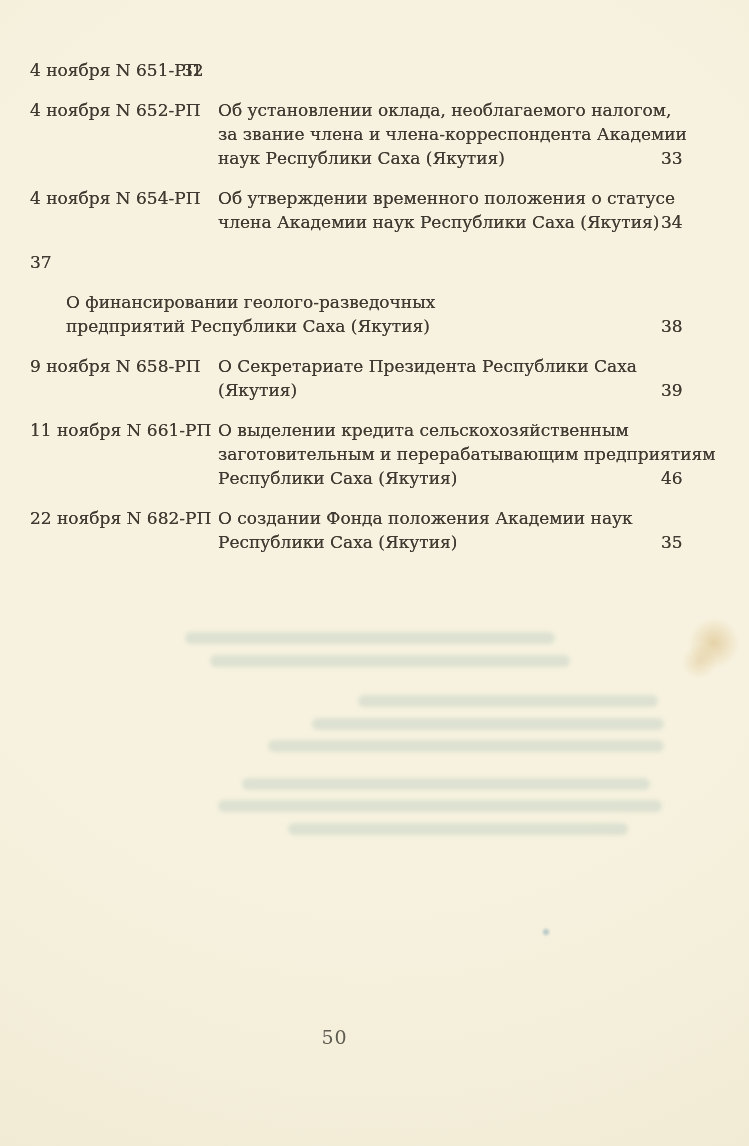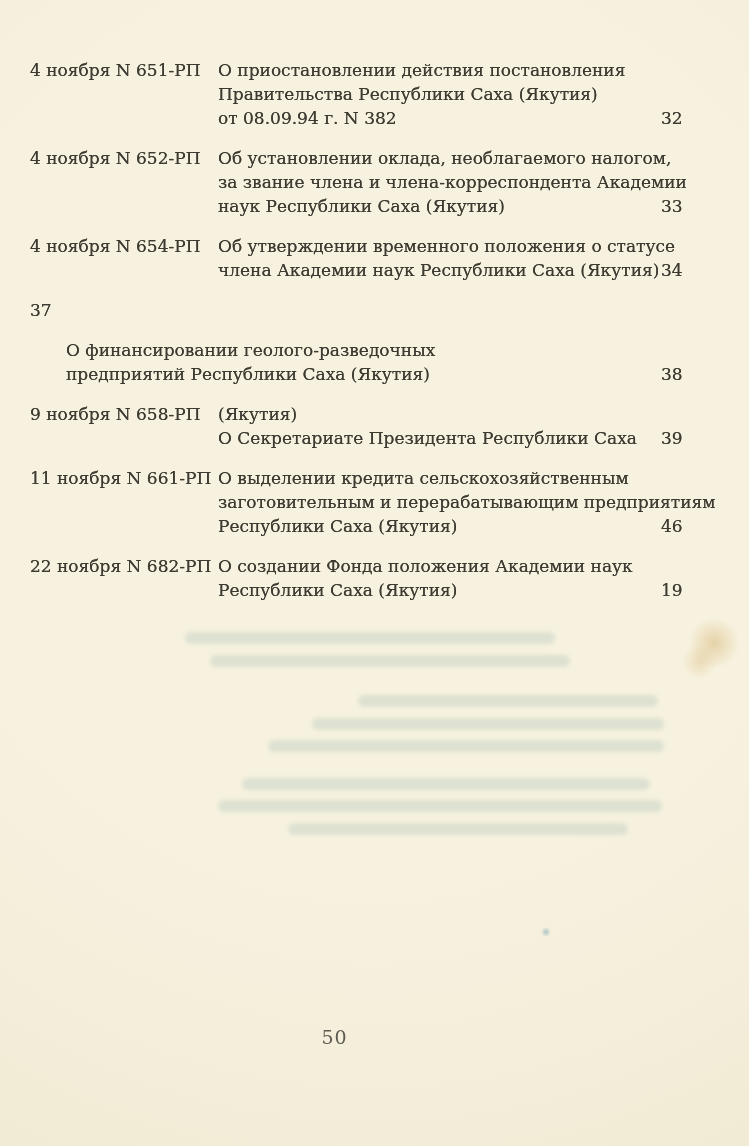--- a/index.html
+++ b/index.html
@@ -65,25 +65,20 @@
     filter: blur(2px);
   }
 </style>
 </head>
 <body>
 
 <div class="toc">
 
   <div class="entry">
     <div class="col-date"><span>4 ноября</span> <span>N 651-РП</span></div>
-    <div class="col-title">
-      <div class="tline">О приостановлении действия постановления</div>
-      <div class="tline">Правительства Республики Саха (Якутия)</div>
-      <div class="tline">от 08.09.94 г. N 382</div>
-    </div>
     <div class="col-page">32</div>
   </div>
 
   <div class="entry">
     <div class="col-date"><span>4 ноября</span> <span>N 652-РП</span></div>
     <div class="col-title">
       <div class="tline">Об установлении оклада, необлагаемого налогом,</div>
       <div class="tline">за звание члена и члена-корреспондента Академии</div>
       <div class="tline">наук Республики Саха (Якутия)</div>
     </div>
@@ -107,43 +102,43 @@
     <div class="col-title">
       <div class="tline">О финансировании геолого-разведочных</div>
       <div class="tline">предприятий Республики Саха (Якутия)</div>
     </div>
     <div class="col-page">38</div>
   </div>
 
   <div class="entry">
     <div class="col-date"><span>9 ноября</span> <span>N 658-РП</span></div>
     <div class="col-title">
+      <div class="tline">О Секретариате Президента Республики Саха</div>
       <div class="tline">(Якутия)</div>
-      <div class="tline">О Секретариате Президента Республики Саха</div>
     </div>
     <div class="col-page">39</div>
   </div>
 
   <div class="entry">
     <div class="col-date"><span>11 ноября</span> <span>N 661-РП</span></div>
     <div class="col-title">
       <div class="tline">О выделении кредита сельскохозяйственным</div>
       <div class="tline">заготовительным и перерабатывающим предприятиям</div>
       <div class="tline">Республики Саха (Якутия)</div>
     </div>
     <div class="col-page">46</div>
   </div>
 
   <div class="entry">
     <div class="col-date"><span>22 ноября</span> <span>N 682-РП</span></div>
     <div class="col-title">
       <div class="tline">О создании Фонда положения Академии наук</div>
       <div class="tline">Республики Саха (Якутия)</div>
     </div>
-    <div class="col-page">19</div>
+    <div class="col-page">35</div>
   </div>
 
 </div>
 
 <div class="ghost" style="top:632px; left:185px; width:370px;"></div>
 <div class="ghost" style="top:655px; left:210px; width:360px;"></div>
 <div class="ghost" style="top:695px; left:358px; width:300px;"></div>
 <div class="ghost" style="top:718px; left:312px; width:352px;"></div>
 <div class="ghost" style="top:740px; left:268px; width:396px;"></div>
 <div class="ghost" style="top:778px; left:242px; width:408px;"></div>

